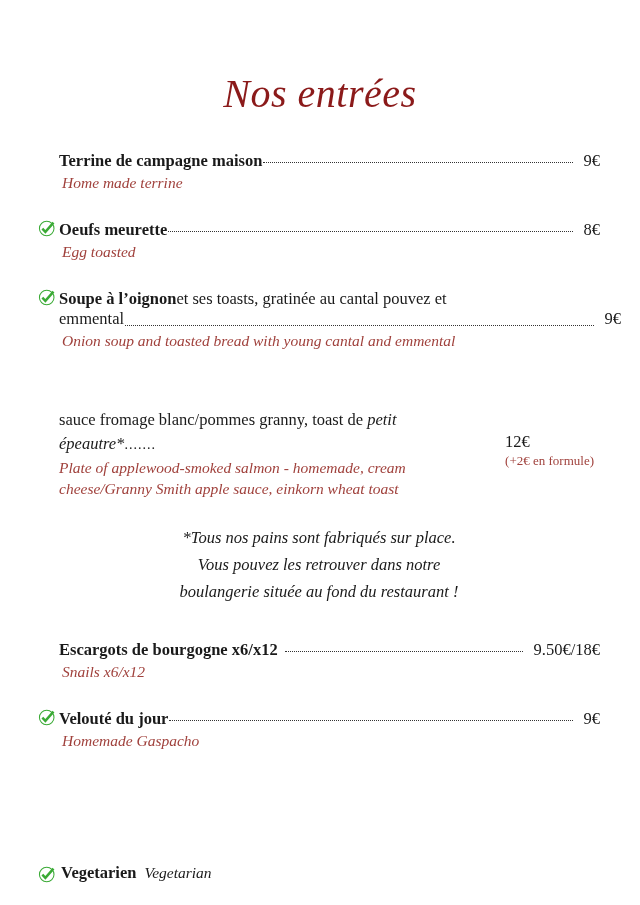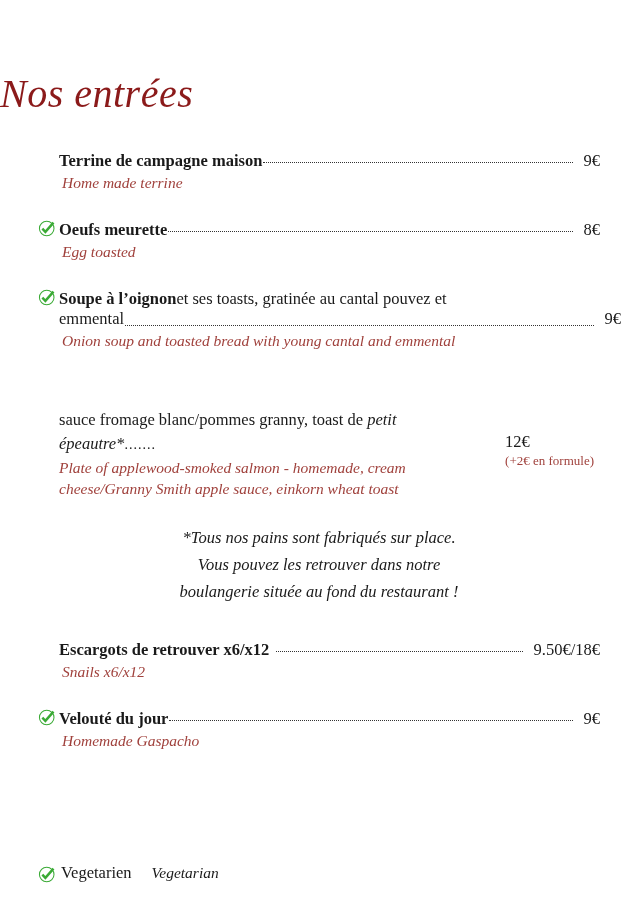--- a/index.html
+++ b/index.html
@@ -17,20 +17,21 @@
   }
 
   .page {
     position: absolute;
     inset: 0;
     padding: 0;
   }
 
   
   .menu-title {
+    text-align: center;
     font-style: italic;
     font-size: 40px;
     color: #8B1A1A;
     margin: 0;
     padding-top: 70px;
     letter-spacing: 0.5px;
     font-weight: normal;
   }
 
   
@@ -181,23 +182,23 @@
   
   .legend {
     position: absolute;
     left: 38px;
     bottom: 22px;
     display: flex;
     align-items: center;
   }
   .legend .veg-icon { top: 1px; margin-right: 4px; }
   .legend-fr {
-    font-weight: normal;
-    font-size: 16.5px;
-    margin-right: 20px;
+    font-weight: bold;
+    font-size: 16.5px;
+    margin-right: 8px;
   }
   .legend-en {
     font-style: italic;
     font-size: 15.5px;
     text-align: right;
   }
 
   .spacer-lg { height: 34px; }
 </style>
 </head>
@@ -273,21 +274,21 @@
       <div>*Tous nos pains sont fabriqués sur place.</div>
       <div>Vous pouvez les retrouver dans notre</div>
       <div>boulangerie située au fond du restaurant !</div>
     </div>
 
     <div class="spacer-lg"></div>
 
     <div class="item">
       <div class="item-line">
         <span class="veg-spacer"></span>
-        <span class="item-name">Escargots de retrouver x6/x12</span>
+        <span class="item-name">Escargots de bourgogne x6/x12</span>
         <span class="gap"></span>
         <span class="leader"></span>
         <span class="price">9.50€/18€</span>
       </div>
       <div class="translation">Snails x6/x12</div>
     </div>
 
     <div class="item">
       <div class="item-line">
         <span class="veg-icon">

